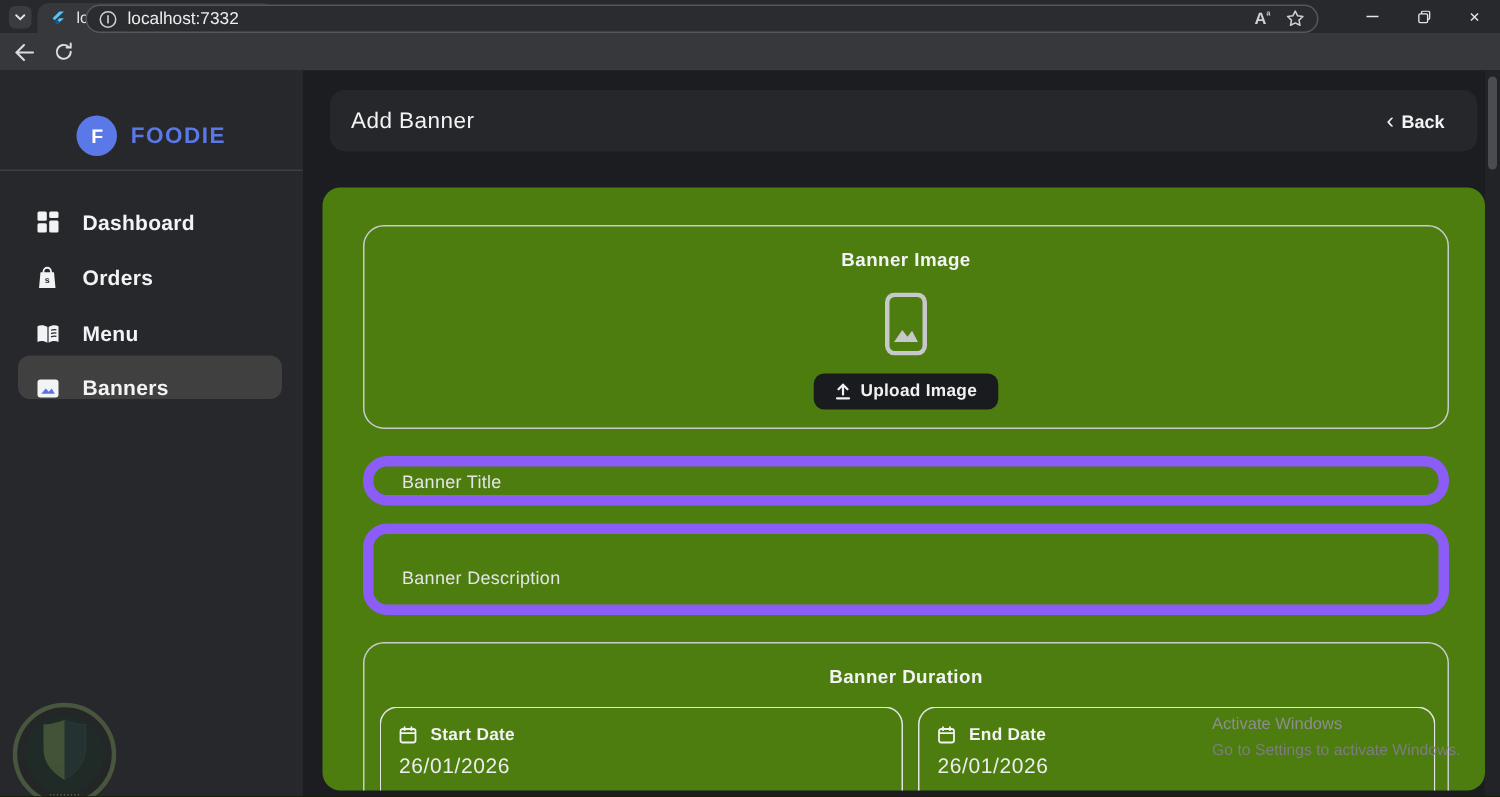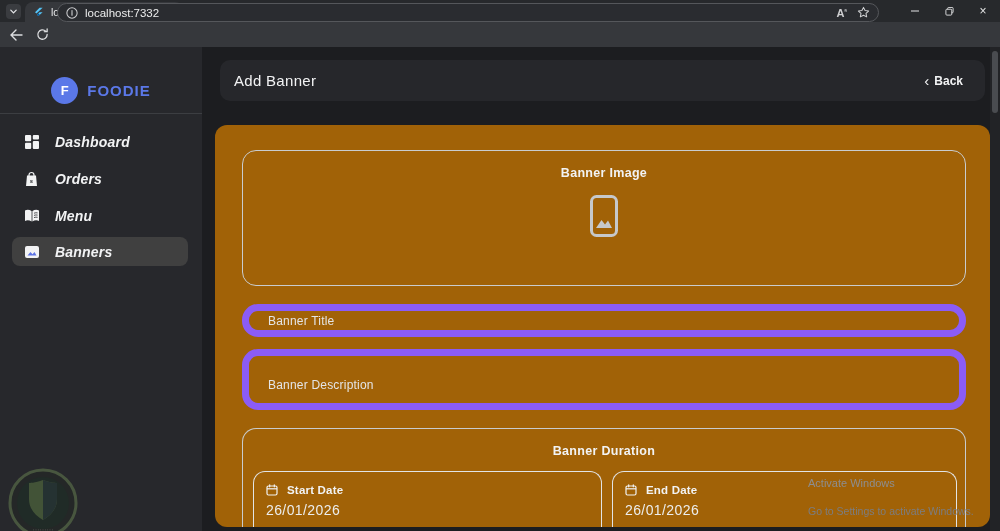--- a/index.html
+++ b/index.html
@@ -28,35 +28,35 @@
   .chat-pill { height:19px; background:#16171a; border-radius:10px; display:flex; align-items:center; padding:0 9px 0 4px; margin:0 4px 0 6px; }
   .copilot-ico { width:13px; height:13px; border-radius:50%; background:conic-gradient(#4ec9f5,#8a6cf0,#e060c8,#f5a23c,#4ec9f5); margin-right:5px; }
   .chat-label { color:#fff; font-size:10.5px; font-weight:700; }
 
   
   .sidebar { position:absolute; left:0; top:47px; width:202px; height:484px; background:#27282c; overflow:hidden; }
   .brand { position:absolute; left:0; top:30px; width:202px; display:flex; align-items:center; justify-content:center; }
   .brand-circle { width:27px; height:27px; border-radius:50%; background:#5b78e8; color:#fff; font-size:13px; font-weight:700; display:flex; align-items:center; justify-content:center; margin-right:9px; }
   .brand-name { color:#5b78e8; font-size:15px; font-weight:700; letter-spacing:1px; }
   .side-divider { position:absolute; left:0; top:66px; width:202px; height:1px; background:#3c3e42; }
-  .side-item { position:absolute; left:12px; width:176px; height:29px; display:flex; align-items:center; border-radius:8px; color:#f2f3f4;font-style:italic; }
+  .side-item { position:absolute; left:12px; width:176px; height:29px; display:flex; align-items:flex-end; border-radius:8px; color:#f2f3f4; }
   .side-item .ico { width:17px; margin-left:12px; margin-right:14px; display:flex; align-items:center; }
   .side-item .lbl { font-size:14px; font-weight:700; letter-spacing:.2px; }
   .side-item.active { background:#404040; }
   .watermark-logo { position:absolute; left:8px; top:421px; width:70px; height:70px; opacity:.38; }
 
   
   .main { position:absolute; left:202px; top:47px; width:798px; height:400px; background:#1c1d20; }
   .page-header { position:absolute; left:18px; top:13px; width:765px; height:41px; background:#26272b; border-radius:10px; display:flex; align-items:center; }
   .page-title { color:#f2f3f4; font-size:15px; font-weight:500; margin-left:14px; letter-spacing:.3px; }
   .back-btn { position:absolute; right:22px; top:0; height:41px; display:flex; align-items:center; color:#f2f3f4; }
   .back-chevron { font-size:15px; margin-right:5px; line-height:1; }
   .back-label { font-size:12px; font-weight:700; }
 
-  .content-panel { position:absolute; left:13px; top:78px; width:775px; height:402px; background:#a16207; border-radius:12px; overflow:hidden; }
+  .content-panel { position:absolute; left:13px; top:78px; width:775px; height:402px; background:#4d7c0f; border-radius:12px; overflow:hidden; }
   .fbox { position:absolute; left:27px; width:724px; border:1px solid #c9ccce; border-radius:14px; }
   .img-box { top:25px; height:136px; }
   .box-title { text-align:center; color:#f2f3f4; font-size:12.5px; font-weight:700; margin-top:15px; letter-spacing:.3px; }
   .img-placeholder { position:absolute; left:50%; top:44px; transform:translateX(-50%); }
   .upload-btn { position:absolute; left:50%; top:98px; transform:translateX(-50%); width:123px; height:24px; background:#1a1b1e; border-radius:7px; display:flex; align-items:center; justify-content:center; color:#f0f1f2; }
   .upload-btn .lbl { font-size:11.5px; font-weight:700; margin-left:6px; letter-spacing:.2px; }
 
   .text-input { position:absolute; left:27px; width:724px; background:transparent; border:7px solid #8b5cf6; border-radius:16px; color:#eceded; font-size:12px; font-family:"Liberation Sans",sans-serif; padding:0 19px; outline:none; letter-spacing:.2px; }
   .title-input { top:179px; height:33px; }
   .desc-input { top:224px; height:61px; padding-top:22px; resize:none; }
@@ -65,21 +65,21 @@
   .duration-box { top:303px; height:112px; border-radius:14px 14px 0 0; border-bottom:none; }
   .date-box { position:absolute; top:42px; height:64px; border:1px solid #e2e4e6; border-radius:12px 12px 0 0; border-bottom:none; padding:12px 0 0 12px; }
   .date-box.start { left:10px; width:349px; }
   .date-box.end { left:369px; width:345px; }
   .date-label-row { display:flex; align-items:flex-start; color:#f2f3f4; }
   .date-label { font-size:11.5px; font-weight:700; margin-left:9px; letter-spacing:.2px; }
   .date-value { color:#eceded; font-size:14px; margin-top:6px; letter-spacing:.4px; }
 
   .activate { position:absolute; left:606px; top:430px; z-index:5; pointer-events:none; }
   .activate .l1 { color:#8d8e90; font-size:11px; font-weight:400; }
-  .activate .l2 { color:#7c7d80; font-size:10.5px; margin-top:16px; }
+  .activate .l2 { color:#7c7d80; font-size:10.5px; margin-top:5px; }
 
   .scrollbar { position:absolute; right:0; top:0; width:10px; height:484px; background:#222326; }
   .scroll-thumb { position:absolute; right:2px; top:4px; width:6px; height:62px; border-radius:3px; background:#4a4c50; }
 
   svg { display:block; }
 </style>
 </head>
 <body>
 
 <div id="screen">
@@ -215,20 +215,27 @@
     </div>
 
     <div class="content-panel">
 
       <div class="fbox img-box">
         <div class="box-title">Banner Image</div>
         <svg class="img-placeholder" width="28" height="42" viewBox="0 0 28 42">
           <rect x="1.5" y="1.5" width="25" height="39" rx="5" fill="none" stroke="#c6c8ca" stroke-width="3"></rect>
           <path d="M6 33l5.5-8 3.5 4.5 3-4 4 7.5z" fill="#c6c8ca"></path>
         </svg>
+        <div class="upload-btn">
+          <svg width="11" height="12" viewBox="0 0 11 12">
+              <path d="M5.5 8V1.5M2.5 4.5l3-3 3 3" stroke="#f0f1f2" stroke-width="1.5" fill="none" stroke-linecap="round"></path>
+              <path d="M1.5 10.5h8" stroke="#f0f1f2" stroke-width="1.5" stroke-linecap="round"></path>
+            </svg>
+          <span class="lbl">Upload Image</span>
+        </div>
       </div>
 
       <input class="text-input title-input" type="text" placeholder="Banner Title" style="">
 
       <textarea class="text-input desc-input" placeholder="Banner Description" style=""></textarea>
 
       <div class="fbox duration-box">
         <div class="box-title">Banner Duration</div>
 
         <div class="date-box start">

